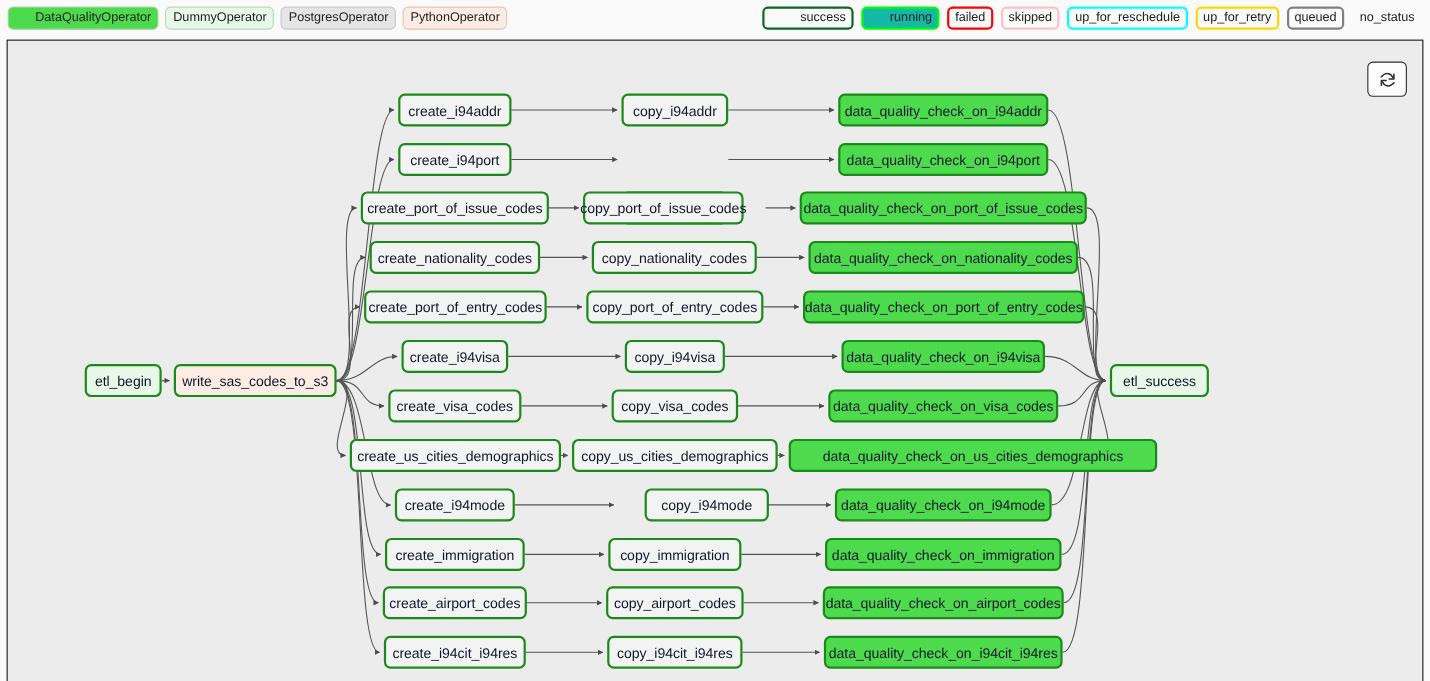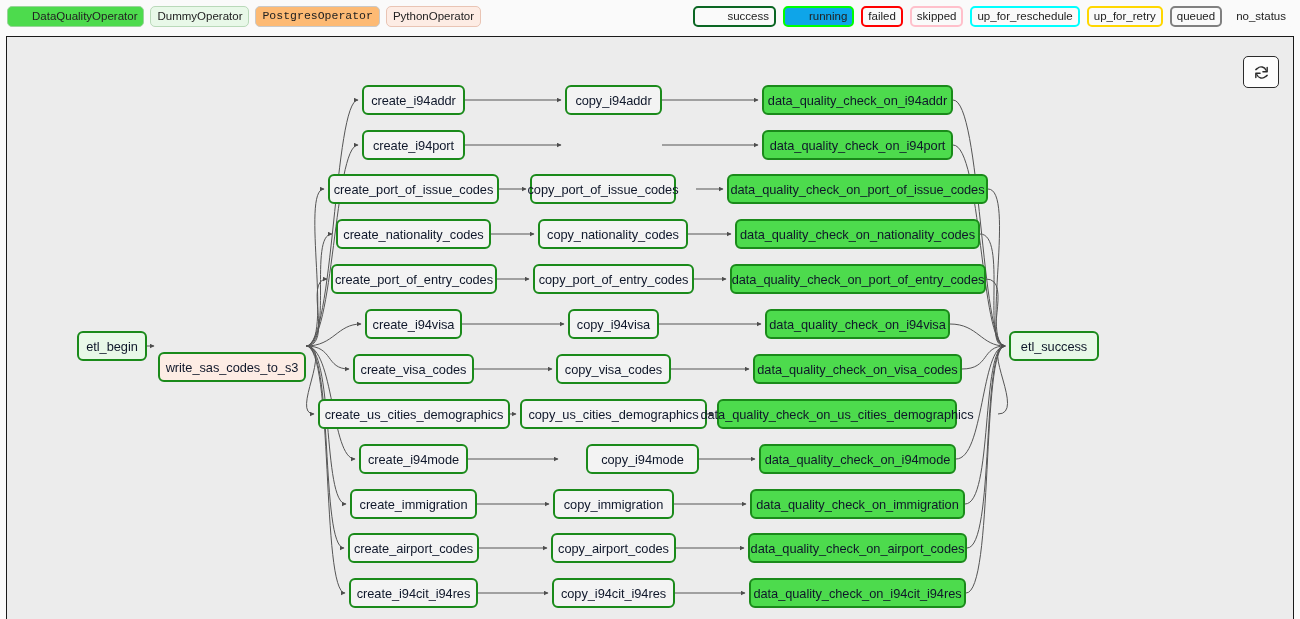--- a/index.html
+++ b/index.html
@@ -62,21 +62,21 @@
     display: flex; align-items: center; justify-content: center;
     border-radius: 6px;
     font-size: 12.8px;
     color: #0f172a;
     white-space: nowrap;
     height: 30px;
     cursor: pointer;
     letter-spacing: -0.05px;
   }
   .node-dummy   { background: #e8f8e8; border: 2.5px solid #1a8a1a; }
-  .node-python  { background: #fdece4; border: 2.5px solid #1a8a1a; margin-top: 21px; }
+  .node-python  { background: #fdece4; border: 2.5px solid #1a8a1a; }
   .node-postgres{ background: #f3f3f3; border: 2.5px solid #1a8a1a; }
   .node-dq      { background: #4ddb4d; border: 2.5px solid #1a8a1a; }
 
   
   #refresh-button {
     position: absolute;
     right: 14px; top: 19px;
     width: 36px; height: 32px;
     background: #fdfdfd;
     border: 1px solid #2b2b2b;
@@ -87,26 +87,26 @@
   }
   #refresh-button svg { display: block; }
 </style>
 </head>
 <body>
 
 <div id="legend-bar">
   <div id="operator-legend">
       <span class="legend-tag op-tag" style="background: rgb(77, 219, 77); border-color: rgb(154, 212, 154); padding-left: 24px;">DataQualityOperator</span>
       <span class="legend-tag op-tag" style="background: rgb(232, 248, 232); border-color: rgb(185, 217, 185);">DummyOperator</span>
-      <span class="legend-tag op-tag" style="background: #fdba74; border-color: rgb(201, 201, 201); font-family: Liberation Mono, monospace;">PostgresOperator</span>
+      <span class="legend-tag op-tag" style="background: #e5e5e5; border-color: rgb(201, 201, 201);">PostgresOperator</span>
       <span class="legend-tag op-tag" style="background: rgb(253, 236, 228); border-color: rgb(233, 196, 180);">PythonOperator</span>
     </div>
   <div id="status-legend">
       <span class="legend-tag status-tag" style="background: rgb(250, 250, 250); border-color: rgb(11, 102, 35); padding-left: 32px;">success</span>
-      <span class="legend-tag status-tag" style="background: #0ea5e9; border-color: rgb(0, 255, 0); padding-left: 24px;">running</span>
+      <span class="legend-tag status-tag" style="background: #14b8a6; border-color: rgb(0, 255, 0); padding-left: 24px;">running</span>
       <span class="legend-tag status-tag" style="background: rgb(250, 250, 250); border-color: rgb(255, 0, 0);">failed</span>
       <span class="legend-tag status-tag" style="background: rgb(250, 250, 250); border-color: rgb(255, 192, 203); text-align: right;">skipped</span>
       <span class="legend-tag status-tag" style="background: rgb(250, 250, 250); border-color: rgb(0, 255, 255);">up_for_reschedule</span>
       <span class="legend-tag status-tag" style="background: rgb(250, 250, 250); border-color: rgb(255, 215, 0);">up_for_retry</span>
       <span class="legend-tag status-tag" style="background: rgb(250, 250, 250); border-color: rgb(128, 128, 128);">queued</span>
       <span class="legend-tag status-tag" style="background: rgb(250, 250, 250); border-color: transparent;">no_status</span>
     </div>
 </div>
 
 <div id="graph-canvas">
@@ -196,21 +196,21 @@
         <div class="node node-postgres" style="left: 546px; top: 452px; width: 121px;">copy_immigration</div>
         <div class="node node-postgres" style="left: 544px; top: 496px; width: 125px;">copy_airport_codes</div>
         <div class="node node-postgres" style="left: 545px; top: 541px; width: 123px;">copy_i94cit_i94res</div>
         <div class="node node-dq" style="left: 755px; top: 48px; width: 191px;">data_quality_check_on_i94addr</div>
         <div class="node node-dq" style="left: 755px; top: 93px; width: 191px;">data_quality_check_on_i94port</div>
         <div class="node node-dq" style="left: 720px; top: 137px; width: 261px;">data_quality_check_on_port_of_issue_codes</div>
         <div class="node node-dq" style="left: 728px; top: 182px; width: 245px;">data_quality_check_on_nationality_codes</div>
         <div class="node node-dq" style="left: 723px; top: 227px; width: 256px;">data_quality_check_on_port_of_entry_codes</div>
         <div class="node node-dq" style="left: 758px; top: 272px; width: 185px;">data_quality_check_on_i94visa</div>
         <div class="node node-dq" style="left: 746px; top: 317px; width: 209px;">data_quality_check_on_visa_codes</div>
-        <div class="node node-dq" style="left: 710px; top: 362px; width: 240px;">data_quality_check_on_us_cities_demographics</div>
+        <div class="node node-dq" style="left: 710px; top: 362px; width: 335px;">data_quality_check_on_us_cities_demographics</div>
         <div class="node node-dq" style="left: 752px; top: 407px; width: 197px;">data_quality_check_on_i94mode</div>
         <div class="node node-dq" style="left: 743px; top: 452px; width: 215px;">data_quality_check_on_immigration</div>
         <div class="node node-dq" style="left: 741px; top: 496px; width: 219px;">data_quality_check_on_airport_codes</div>
         <div class="node node-dq" style="left: 742px; top: 541px; width: 217px;">data_quality_check_on_i94cit_i94res</div>
         <div class="node node-dummy" style="left: 1002px; top: 294px; width: 90px;">etl_success</div>
       </div>
   </div>
 
   <div id="refresh-button">
     <svg width="17" height="17" viewBox="0 0 24 24" fill="none" stroke="#2b2b2b" stroke-width="2" stroke-linecap="round" stroke-linejoin="round">

